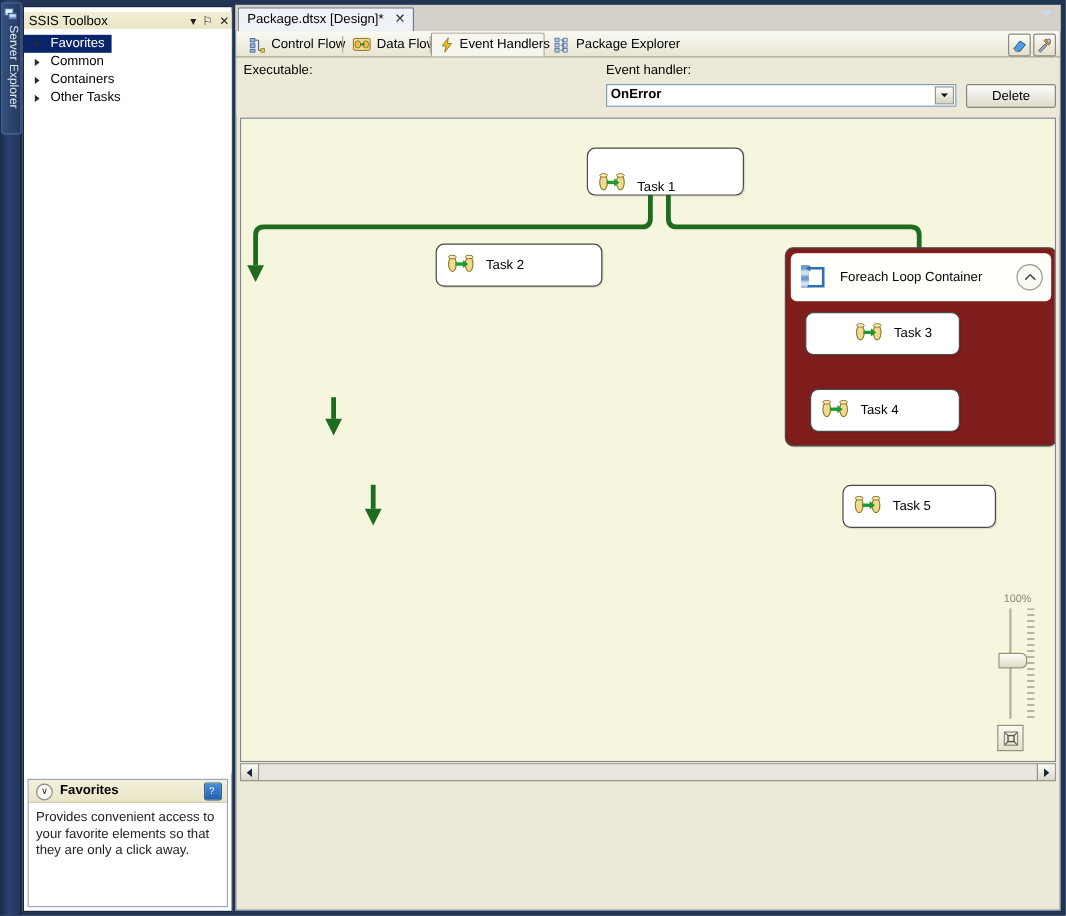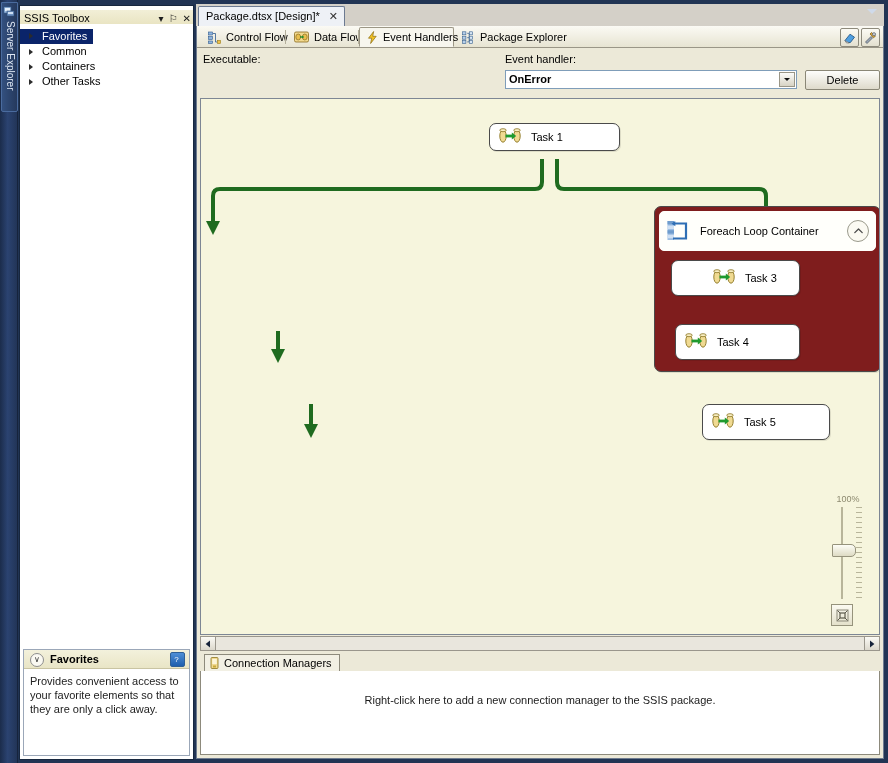--- a/index.html
+++ b/index.html
@@ -431,34 +431,47 @@
             <path d="M 356 60 L 356 83 Q 356 90 363 90 L 558 90 Q 565 90 565 97 L 565 122" fill="none" stroke="#1f6b1f" stroke-width="4"></path>
             <path d="M 558 122 L 572 122 L 565 136 Z" fill="#1f6b1f"></path>
 
             <path d="M 77 232 L 77 250" fill="none" stroke="#1f6b1f" stroke-width="4"></path>
             <path d="M 70 250 L 84 250 L 77 264 Z" fill="#1f6b1f"></path>
 
             <path d="M 110 305 L 110 325" fill="none" stroke="#1f6b1f" stroke-width="4"></path>
             <path d="M 103 325 L 117 325 L 110 339 Z" fill="#1f6b1f"></path>
           </svg>
 
-          <div class="task" style="left:288px;top:24px;width:131px;height:28px;">
+          <div class="task" style="left:288px;top:24px;width:131px;height:40px;align-items:flex-end;">
             <span class="ic">
               <svg width="22" height="16" viewBox="0 0 22 16">
                 <ellipse cx="4" cy="8" rx="3.2" ry="6.2" fill="#f0da92" stroke="#8a7420" stroke-width="0.9"></ellipse>
                 <ellipse cx="18" cy="8" rx="3.2" ry="6.2" fill="#f0da92" stroke="#8a7420" stroke-width="0.9"></ellipse>
                 <ellipse cx="4" cy="2.2" rx="3.2" ry="1.5" fill="#f8eec3" stroke="#8a7420" stroke-width="0.8"></ellipse>
                 <ellipse cx="18" cy="2.2" rx="3.2" ry="1.5" fill="#f8eec3" stroke="#8a7420" stroke-width="0.8"></ellipse>
                 <rect x="6.5" y="6.6" width="7" height="2.8" fill="#1f9a2e"></rect>
                 <path d="M12.8 4.6 L17.2 8 L12.8 11.4 Z" fill="#1f9a2e"></path>
               </svg>
             </span>
             <span class="nm">Task 1</span>
           </div>
 
+          <div class="task" style="left:162px;top:104px;width:139px;height:36px;">
+            <span class="ic">
+              <svg width="22" height="16" viewBox="0 0 22 16">
+                <ellipse cx="4" cy="8" rx="3.2" ry="6.2" fill="#f0da92" stroke="#8a7420" stroke-width="0.9"></ellipse>
+                <ellipse cx="18" cy="8" rx="3.2" ry="6.2" fill="#f0da92" stroke="#8a7420" stroke-width="0.9"></ellipse>
+                <ellipse cx="4" cy="2.2" rx="3.2" ry="1.5" fill="#f8eec3" stroke="#8a7420" stroke-width="0.8"></ellipse>
+                <ellipse cx="18" cy="2.2" rx="3.2" ry="1.5" fill="#f8eec3" stroke="#8a7420" stroke-width="0.8"></ellipse>
+                <rect x="6.5" y="6.6" width="7" height="2.8" fill="#1f9a2e"></rect>
+                <path d="M12.8 4.6 L17.2 8 L12.8 11.4 Z" fill="#1f9a2e"></path>
+              </svg>
+            </span>
+            <span class="nm">Task 2</span>
+          </div>
 
           <div class="container" style="left:453px;top:107px;width:227px;height:166px;">
             <div class="hdr">
               <span class="ic">
                 <svg width="22" height="22" viewBox="0 0 22 22">
                   <rect x="0.5" y="1" width="6.5" height="19" fill="#9dbfe4"></rect>
                   <rect x="0.5" y="1" width="6.5" height="3.4" fill="#6f9ccd"></rect>
                   <rect x="0.5" y="5.6" width="6.5" height="3.4" fill="#cfe0f3"></rect>
                   <rect x="0.5" y="10.2" width="6.5" height="3.4" fill="#6f9ccd"></rect>
                   <rect x="0.5" y="14.8" width="6.5" height="3.4" fill="#cfe0f3"></rect>
@@ -541,33 +554,16 @@
             </svg>
         </div>
         <div class="trough"></div>
         <div class="arw r">
           <svg width="6" height="8" viewBox="0 0 6 8">
               <path d="M1 0.5 L1 7.5 L5.4 4 Z" fill="#17233a"></path>
             </svg>
         </div>
       </div>
 
-      <div class="cmgr">
-        <div class="cmgr-tabs">
-          <div class="cmgr-tab">
-            <span>
-              <svg width="9" height="12" viewBox="0 0 9 12">
-                <rect x="1" y="0.5" width="7" height="11" rx="1" fill="#f1d98f" stroke="#8a7420" stroke-width="0.8"></rect>
-                <rect x="2.2" y="2" width="4.6" height="5" fill="#fcf4d8"></rect>
-                <rect x="3" y="8.5" width="3" height="2" fill="#c9a93c"></rect>
-              </svg>
-            </span>
-            <span>Connection Managers</span>
-          </div>
-        </div>
-        <div class="cmgr-body">
-          <span class="msg">Right-click here to add a new connection manager to the SSIS package.</span>
-        </div>
-      </div>
 
     </div>
   </div>
 </div>
 
 </body></html>

